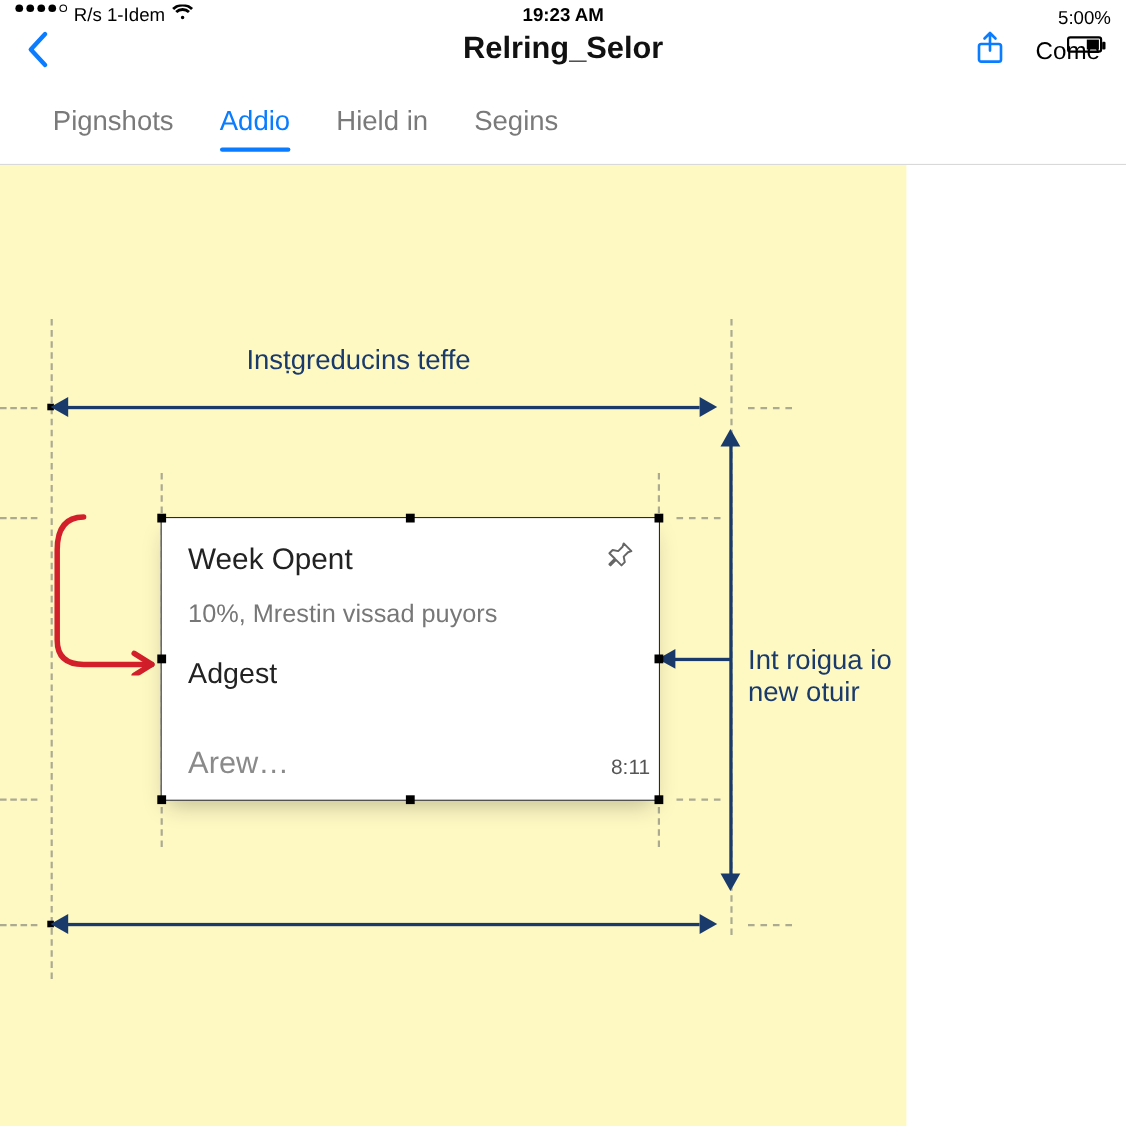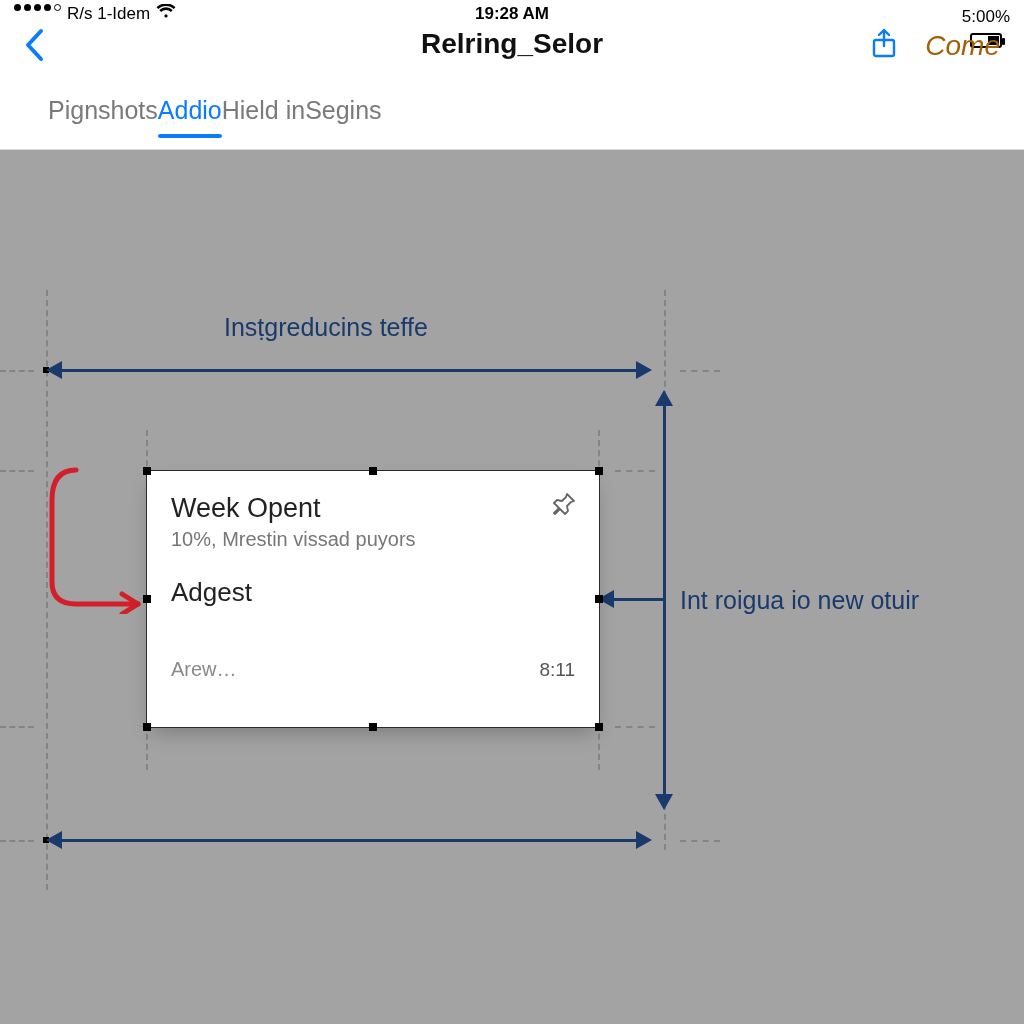--- a/index.html
+++ b/index.html
@@ -14,56 +14,56 @@
   .dot.hollow{ background:#fff; border:1.5px solid #000; width:7px; height:7px;}
   .battery { width:32px; height:15px; border:2px solid #000; border-radius:3px; position:relative;}
   .battery::after{content:''; position:absolute; right:-5px; top:3px; width:3px; height:7px; background:#000; border-radius:1px;}
   .battery .fill{ position:absolute; right:1px; top:1px; bottom:1px; width:40%; background:#000;}
   
   .nav-bar { height:64px; display:flex; align-items:flex-start; justify-content:space-between; padding:0 24px; position:relative;}
   .nav-title { position:absolute; left:50%; transform:translateX(-50%); font-size:28px; font-weight:700; color:#111;}
   .back-chevron { color:#0a7cff; font-size:34px; font-weight:300; }
   .nav-right { display:flex; align-items:center; gap:28px;}
   .share-btn { color:#0a7cff; }
-  .come-btn { color:#a16207; font-size:28px; font-weight:400;font-style:italic;}
+  .come-btn { color:#000000; font-size:22px; font-weight:400;}
   
-  .tab-bar { height:58px; display:flex; align-items:flex-start; padding:4px 48px 0 48px; border-bottom:1px solid #d9d9d9;text-align:right;}
+  .tab-bar { height:58px; display:flex; align-items:flex-start; gap:42px; padding:4px 48px 0 48px; border-bottom:1px solid #d9d9d9;text-align:right;}
   .tab { font-size:25px; color:#7a7a7a; padding-bottom:12px; position:relative;}
   .tab.active { color:#0a7cff;}
   .tab.active::after { content:''; position:absolute; left:0; right:0; bottom:-1px; height:4px; background:#0a7cff; border-radius:2px;}
   
-  .canvas { position:relative; width:1024px; height:874px; background:#a3a3a3;}
+  .canvas { position:relative; width:824px; height:874px; background:#fef9c3;}
   
   .guide-v { position:absolute; top:0; bottom:0; width:0; border-left:2px dashed #6b6b6b; opacity:.55;}
   .guide-h { position:absolute; left:0; right:0; height:0; border-top:2px dashed #6b6b6b; opacity:.55;}
   .tick { position:absolute; background:#000; }
   
   .label { position:absolute; font-size:25px; color:#1a3a6b;}
   .dim-line { position:absolute; background:#1a3a6b;}
   .arrowhead { position:absolute; width:0; height:0; }
   .arrowhead.left  { border-top:9px solid transparent; border-bottom:9px solid transparent; border-right:16px solid #1a3a6b;}
   .arrowhead.right { border-top:9px solid transparent; border-bottom:9px solid transparent; border-left:16px solid #1a3a6b;}
   .arrowhead.up    { border-left:9px solid transparent; border-right:9px solid transparent; border-bottom:16px solid #1a3a6b;}
   .arrowhead.down  { border-left:9px solid transparent; border-right:9px solid transparent; border-top:16px solid #1a3a6b;}
   
   .red-path { position:absolute; }
   
-  .card { position:absolute; background:#fff; border:1px solid #2a2a2a; box-shadow:0 10px 20px -6px rgba(0,0,0,.25); padding:22px 24px 18px 24px;}
+  .card { position:absolute; background:#fff; border:1px solid #2a2a2a; box-shadow:0 10px 20px -6px rgba(0,0,0,.25); padding:22px 8px 18px 24px;}
   .card .handle { position:absolute; width:8px; height:8px; background:#000;}
   .card .h-tl{top:-4px; left:-4px;} .card .h-tr{top:-4px; right:-4px;}
   .card .h-bl{bottom:-4px; left:-4px;} .card .h-br{bottom:-4px; right:-4px;}
   .card .h-tm{top:-4px; left:50%; transform:translateX(-50%);} 
   .card .h-bm{bottom:-4px; left:50%; transform:translateX(-50%);} 
   .card .h-ml{top:50%; left:-4px; transform:translateY(-50%);} 
   .card .h-mr{top:50%; right:-4px; transform:translateY(-50%);}
   .card-title { font-size:27px; font-weight:500; color:#222;}
-  .card-sub { font-size:20px; color:#777; margin-top:4px;}
+  .card-sub { font-size:23px; color:#777; margin-top:20px;}
   .card-row2 { font-size:26px; color:#222; margin-top:26px; font-weight:500;}
   .card-footer { display:flex; justify-content:space-between; align-items:flex-end; margin-top:50px;}
-  .card-footer .left { font-size:20px; color:#8a8a8a;}
+  .card-footer .left { font-size:28px; color:#8a8a8a;}
   .card-footer .right { font-size:19px; color:#555;}
   .pin-icon { position:absolute; top:20px; right:22px; color:#555;}
 </style>
 </head>
 <body>
 
 <div class="status-bar">
   <div class="status-left">
     <span class="dots">
       <span class="dot"></span>
@@ -72,21 +72,21 @@
         <span class="dot"></span>
         <span class="dot hollow"></span>
     </span>
     <span>R/s 1-Idem</span>
     <span>
       <svg width="20" height="15" viewBox="0 0 20 15">
           <path d="M10 13.5a1.6 1.6 0 100-3.2 1.6 1.6 0 000 3.2zM3.3 6.1a9.5 9.5 0 0113.4 0l-1.8 1.8a7 7 0 00-9.8 0L3.3 6.1zM.5 3.3a13.5 13.5 0 0119 0l-1.8 1.8a11 11 0 00-15.4 0L.5 3.3z" fill="#000"></path>
         </svg>
     </span>
   </div>
-  <div class="status-center">19:28 AM</div>
+  <div class="status-center">19:23 AM</div>
   <div class="status-right">
     <span>
       <svg width="16" height="16" viewBox="0 0 16 16">
           <path fill="#000" d="M8 1L6 3h4L8 1zm0 2a6 6 0 100 12A6 6 0 008 3zm0 2a4 4 0 110 8 4 4 0 010-8zm-.7 1v3l2.3 1.4.7-1.1-1.8-1V6H7.3z"></path>
         </svg>
     </span>
     <span>5:00%</span>
     <span class="battery">
         <span class="fill"></span>
       </span>

